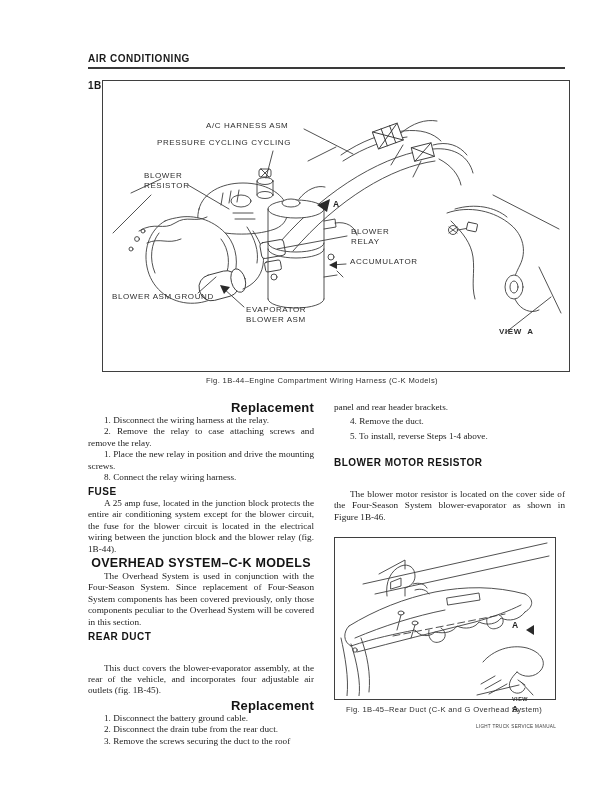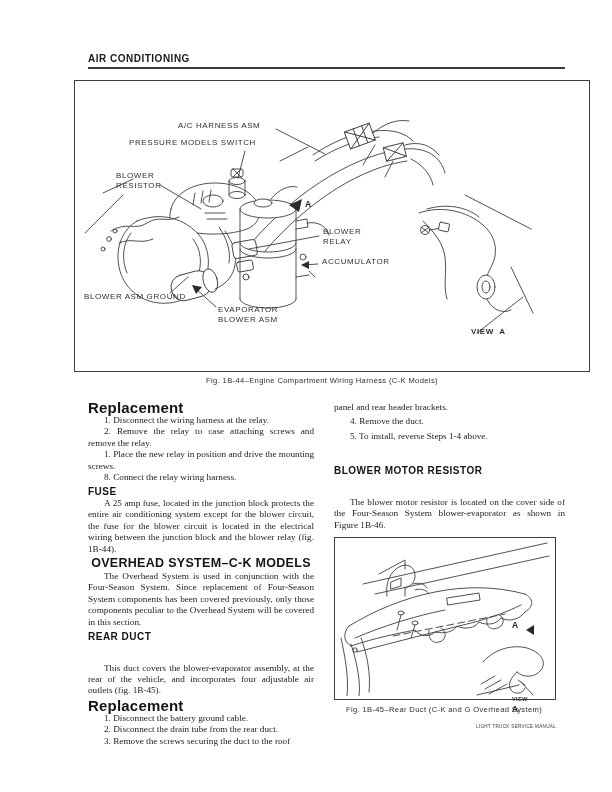--- a/index.html
+++ b/index.html
@@ -5,36 +5,36 @@
   html,body{margin:0;padding:0;background:#e8e8e8;}
   .page{position:relative;width:612px;height:792px;background:#ffffff;overflow:hidden;
         font-family:"Liberation Serif",serif;color:#1c1c1c;}
   
   .hdr{position:absolute;top:53px;left:88px;width:477px;display:flex;justify-content:flex-end;
        align-items:baseline;gap:16px;font-family:"Liberation Sans",sans-serif;
        font-weight:bold;font-size:10px;letter-spacing:.5px;color:#1a1a1a;flex-direction:column;}
   .hdr-rule{position:absolute;top:67px;left:88px;width:477px;height:1.6px;background:#3a3a3a;}
   
   .figbox{position:absolute;border:1.4px solid #3f3f3f;background:#fff;}
-  #fig1{left:74px;top:80px;width:466px;height:290px;padding-left:48px;}
+  #fig1{left:102px;top:80px;width:466px;height:290px;}
   #fig2{left:334px;top:537px;width:220px;height:161px;}
   .figbox svg{position:absolute;left:0;top:0;}
   .fig-label{position:absolute;font-family:"Liberation Sans",sans-serif;font-size:8px;
              letter-spacing:.6px;color:#2e2e2e;line-height:10px;white-space:pre;}
   .fig-label.bold{font-weight:bold;}
   .caption{position:absolute;font-family:"Liberation Sans",sans-serif;font-size:7.6px;
            letter-spacing:.35px;color:#2e2e2e;text-align:center;}
   #cap1{left:89px;top:376px;width:466px;}
   #cap2{left:334px;top:705px;width:220px;}
   
   .col{position:absolute;top:402px;font-size:9.2px;line-height:11.4px;text-align:justify;}
   #colL{left:88px;width:226px;}
   #colR{left:334px;width:231px;}
-  .h-small{font-family:"Liberation Sans",sans-serif;font-weight:bold;font-size:15px;
-           line-height:11px;margin:0 0 2px 0;color:#141414;text-align:left;letter-spacing:.2px;}
+  .h-small{font-family:"Liberation Sans",sans-serif;font-weight:bold;font-size:13px;
+           line-height:11px;margin:0 0 2px 0;color:#141414;text-align:right;letter-spacing:.2px;}
   .h-caps{font-family:"Liberation Sans",sans-serif;font-weight:bold;font-size:10px;
           line-height:10.5px;margin:4px 0 0 0;color:#141414;text-align:left;letter-spacing:.5px;}
   .h-large{font-family:"Liberation Sans",sans-serif;font-weight:bold;font-size:12.5px;
            line-height:13px;margin:2px 0 1px 0;color:#141414;text-align:center;letter-spacing:.3px;}
   .step{margin:0;text-indent:16px;}
   .stepR{margin:3px 0;text-indent:16px;}
   .para{margin:0;text-indent:16px;}
   .mt3{margin-top:3px;}
   .mt2{margin-top:20px;}
   .cont{margin:0;}
@@ -157,21 +157,21 @@
         <g transform="rotate(12 369 146)">
             <rect x="364" y="142" width="10" height="8" rx="1" fill="#fff"></rect>
           </g>
       </g>
 
       <path d="M214,124 L227,118 L224,131 Z" fill="#2a2a2a"></path>
       <path d="M226,184 L234,180 L234,188 Z" fill="#2a2a2a"></path>
       <path d="M117,204 L127,206 L121,213 Z" fill="#2a2a2a"></path>
     </svg>
     <div class="fig-label" style="left:103px;top:40px;">A/C HARNESS ASM</div>
-    <div class="fig-label" style="left:54px;top:57px;">PRESSURE MODELS SWITCH</div>
+    <div class="fig-label" style="left:54px;top:57px;">PRESSURE CYCLING CYCLING</div>
     <div class="fig-label" style="left:41px;top:90px;">BLOWER
 RESISTOR</div>
     <div class="fig-label marker" style="left:230px;top:118px;">A</div>
     <div class="fig-label" style="left:248px;top:146px;">BLOWER
 RELAY</div>
     <div class="fig-label" style="left:247px;top:176px;">ACCUMULATOR</div>
     <div class="fig-label" style="left:9px;top:211px;">BLOWER ASM GROUND</div>
     <div class="fig-label" style="left:143px;top:224px;">EVAPORATOR
 BLOWER ASM</div>
     <div class="fig-label bold" style="left:396px;top:246px;">VIEW  A</div>
@@ -193,21 +193,21 @@
     <p class="h-small mt3">Replacement</p>
     <p class="step">1. Disconnect the battery ground cable.</p>
     <p class="step">2. Disconnect the drain tube from the rear duct.</p>
     <p class="step">3. Remove the screws securing the duct to the roof</p>
   </div>
 
   <div class="col" id="colR">
     <p class="cont">panel and rear header brackets.</p>
     <p class="stepR">4. Remove the duct.</p>
     <p class="stepR">5. To install, reverse Steps 1-4 above.</p>
-    <p class="h-caps" style="margin-top:24px;">BLOWER MOTOR RESISTOR</p>
+    <p class="h-caps" style="margin-top:16px;">BLOWER MOTOR RESISTOR</p>
     <p class="para mt2">The blower motor resistor is located on the cover side of the Four-Season System blower-evaporator as shown in Figure 1B-46.</p>
   </div>
 
   <div class="figbox" id="fig2">
     <svg width="218" height="158" viewBox="0 0 218 158">
       <g stroke="#3d3d3d" fill="none" stroke-width="0.9" stroke-linecap="round" stroke-linejoin="round">
 
         <path d="M28,46 L212,5"></path>
         <path d="M40,56 L214,18"></path>
 

